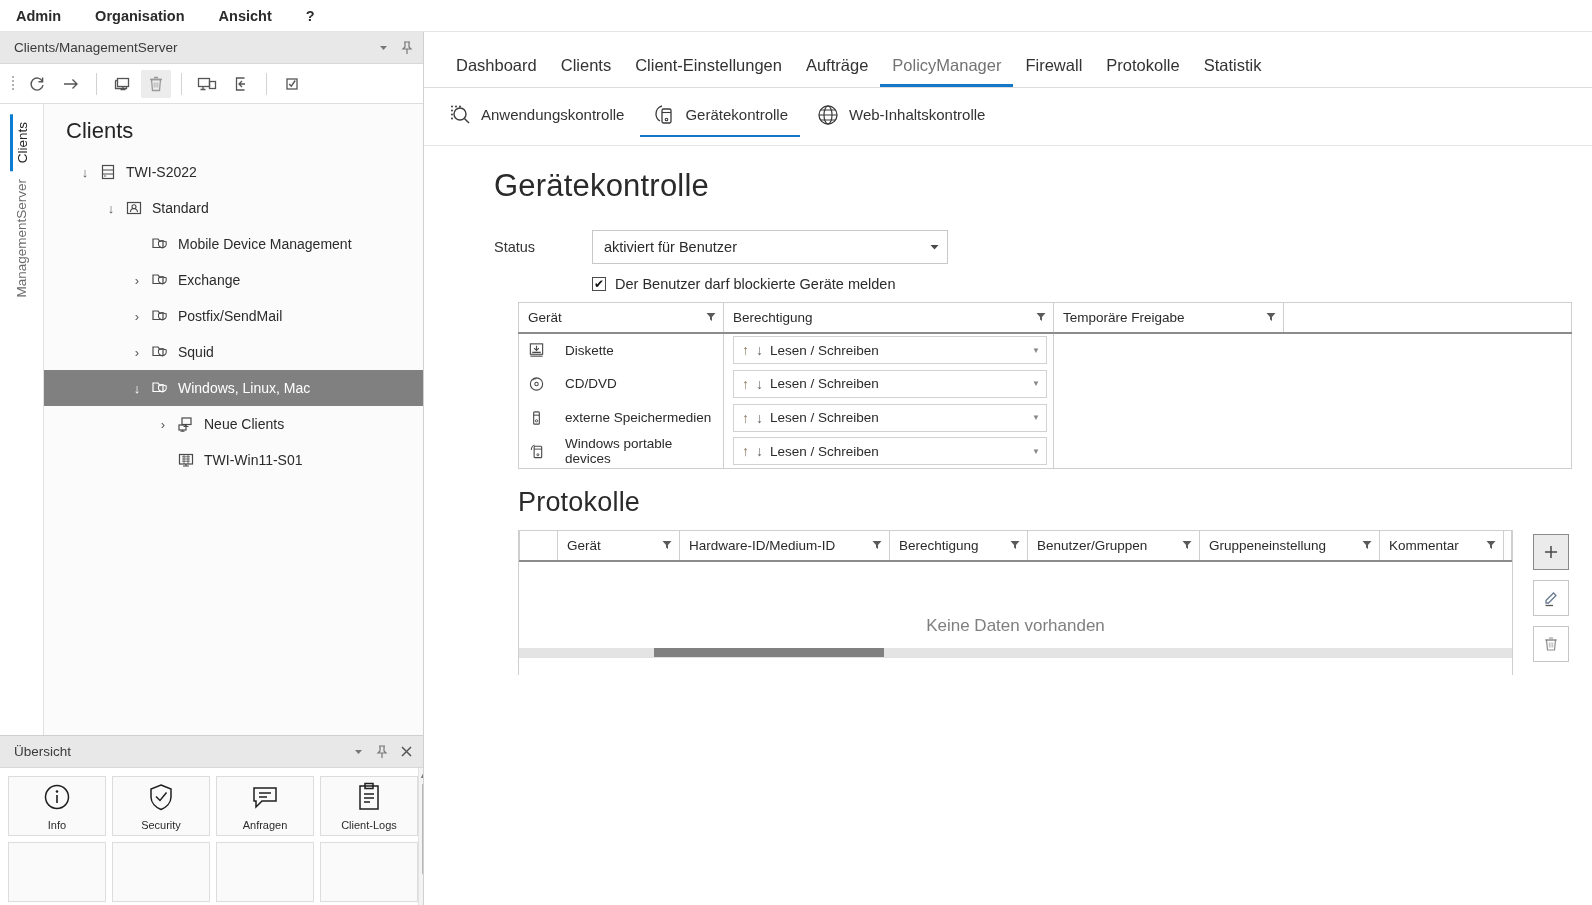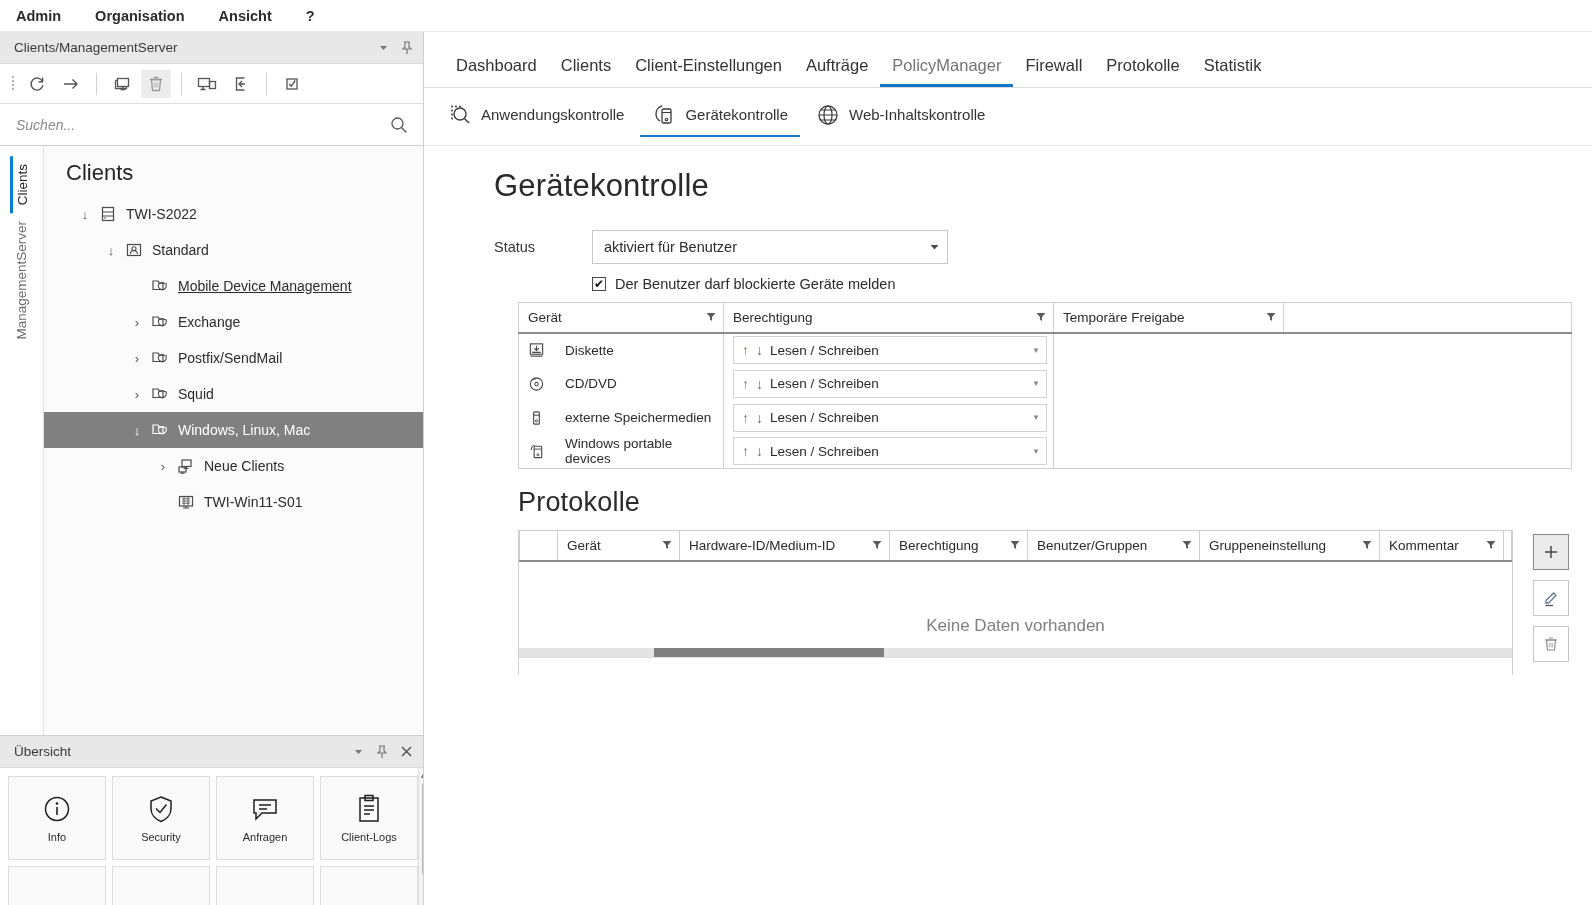--- a/index.html
+++ b/index.html
@@ -155,21 +155,21 @@
   .ov-body { flex: 1; display: flex; overflow: hidden; }
   .ov-grid {
     flex: 1;
     display: grid;
     grid-template-columns: repeat(4, 98px);
     gap: 6px;
     padding: 8px 0 0 8px;
     align-content: start;
   }
   .ov-tile {
-    height: 84px;
+    height: 60px;
     border: 1px solid #dcdcdc;
     background: #fafafa;
     display: flex; flex-direction: column;
     align-items: center; justify-content: center;
     gap: 6px;
     cursor: pointer;
   }
   .ov-tile-label { font-size: 11px; color: #2b2b2b; }
   .ov-scroll { width: 14px; background: #f3f3f3; border-left: 1px solid #e2e2e2; position: relative; padding-top: 2px; }
   .ov-scroll .arrow { text-align: center; font-size: 9px; color: #777; }
@@ -419,29 +419,20 @@
       </div>
       <div class="tb-sep"></div>
       <div class="tb-btn">
         <svg width="20" height="20" viewBox="0 0 20 20">
             <rect x="5" y="5" width="10" height="10" stroke="#555" stroke-width="1.3" fill="none"></rect>
             <path d="M7.2 10 L9.3 12.2 L13.2 6.5" stroke="#555" stroke-width="1.4" fill="none"></path>
           </svg>
       </div>
     </div>
 
-    <div class="search-row">
-      <input placeholder="Suchen..." style="">
-      <span>
-        <svg width="20" height="20" viewBox="0 0 20 20">
-            <circle cx="8.5" cy="8.5" r="5.5" stroke="#555" stroke-width="1.3" fill="none"></circle>
-            <path d="M12.7 12.7 L17.5 17.5" stroke="#555" stroke-width="1.3" fill="none"></path>
-          </svg>
-      </span>
-    </div>
 
     <div class="tree-area">
       <div class="vtabs">
         <div class="vtab selected">Clients</div>
         <div class="vtab">ManagementServer</div>
       </div>
       <div class="tree-panel">
         <div class="tree-head">Clients</div>
         <div id="tree-nodes">
             <div class="tree-node" style="padding-left: 30px;">
@@ -459,21 +450,21 @@
               <span class="twisty">↓</span>
               <span class="node-ico">
                 <svg width="18" height="18" viewBox="0 0 18 18">
                   <rect x="2.5" y="3.5" width="13" height="11" stroke="#4a4a4a" stroke-width="1.2" fill="none"></rect>
                   <circle cx="9" cy="7.8" r="2" stroke="#4a4a4a" stroke-width="1.1" fill="none"></circle>
                   <path d="M5.5 13 a3.5 3.5 0 0 1 7 0" stroke="#4a4a4a" stroke-width="1.1" fill="none"></path>
                 </svg>
               </span>
               <span class="node-label">Standard</span>
             </div>
-            <div class="tree-node" style="padding-left: 82px; text-decoration: underline;">
+            <div class="tree-node" style="padding-left: 82px;">
               <span class="twisty"></span>
               <span class="node-ico">
                 <svg width="18" height="18" viewBox="0 0 18 18">
                   <path d="M2 4 H7 L8.5 5.8 H12 V12.5 H2 Z" stroke="#4a4a4a" stroke-width="1.2" fill="none"></path>
                   <path d="M11 8.5 L15.5 9.8 V12.5 C15.5 14.6 13.4 16 11 16.8 C8.6 16 6.5 14.6 6.5 12.5 V9.8 Z" stroke="#4a4a4a" stroke-width="1.2" fill="none" transform="translate(0,-2.5) scale(0.86) translate(2.2,1.2)"></path>
                 </svg>
               </span>
               <span class="node-label">Mobile Device Management</span>
             </div>
             <div class="tree-node" style="padding-left: 82px;">

